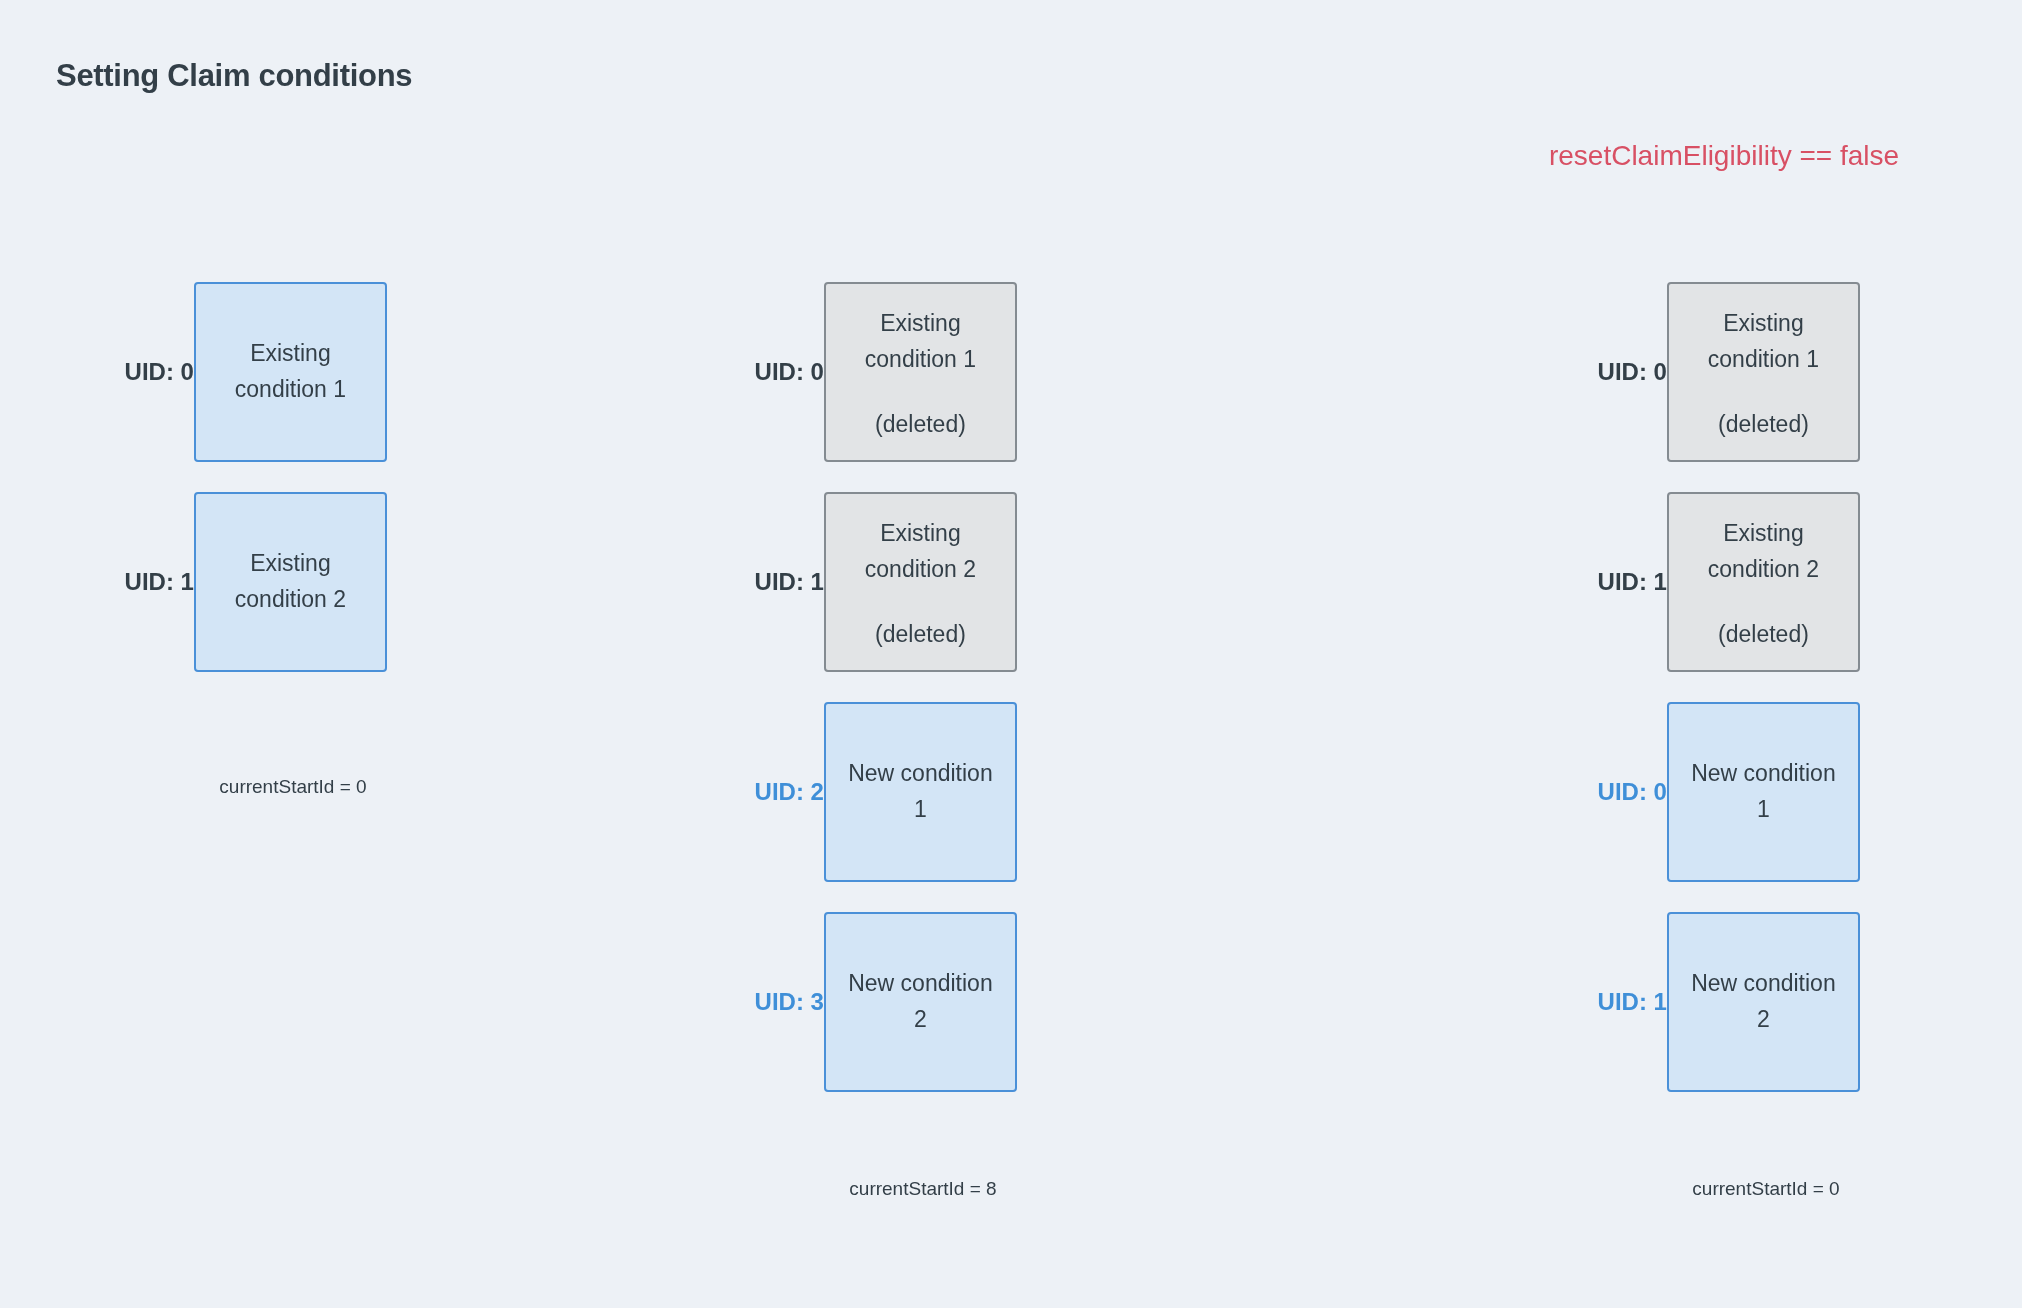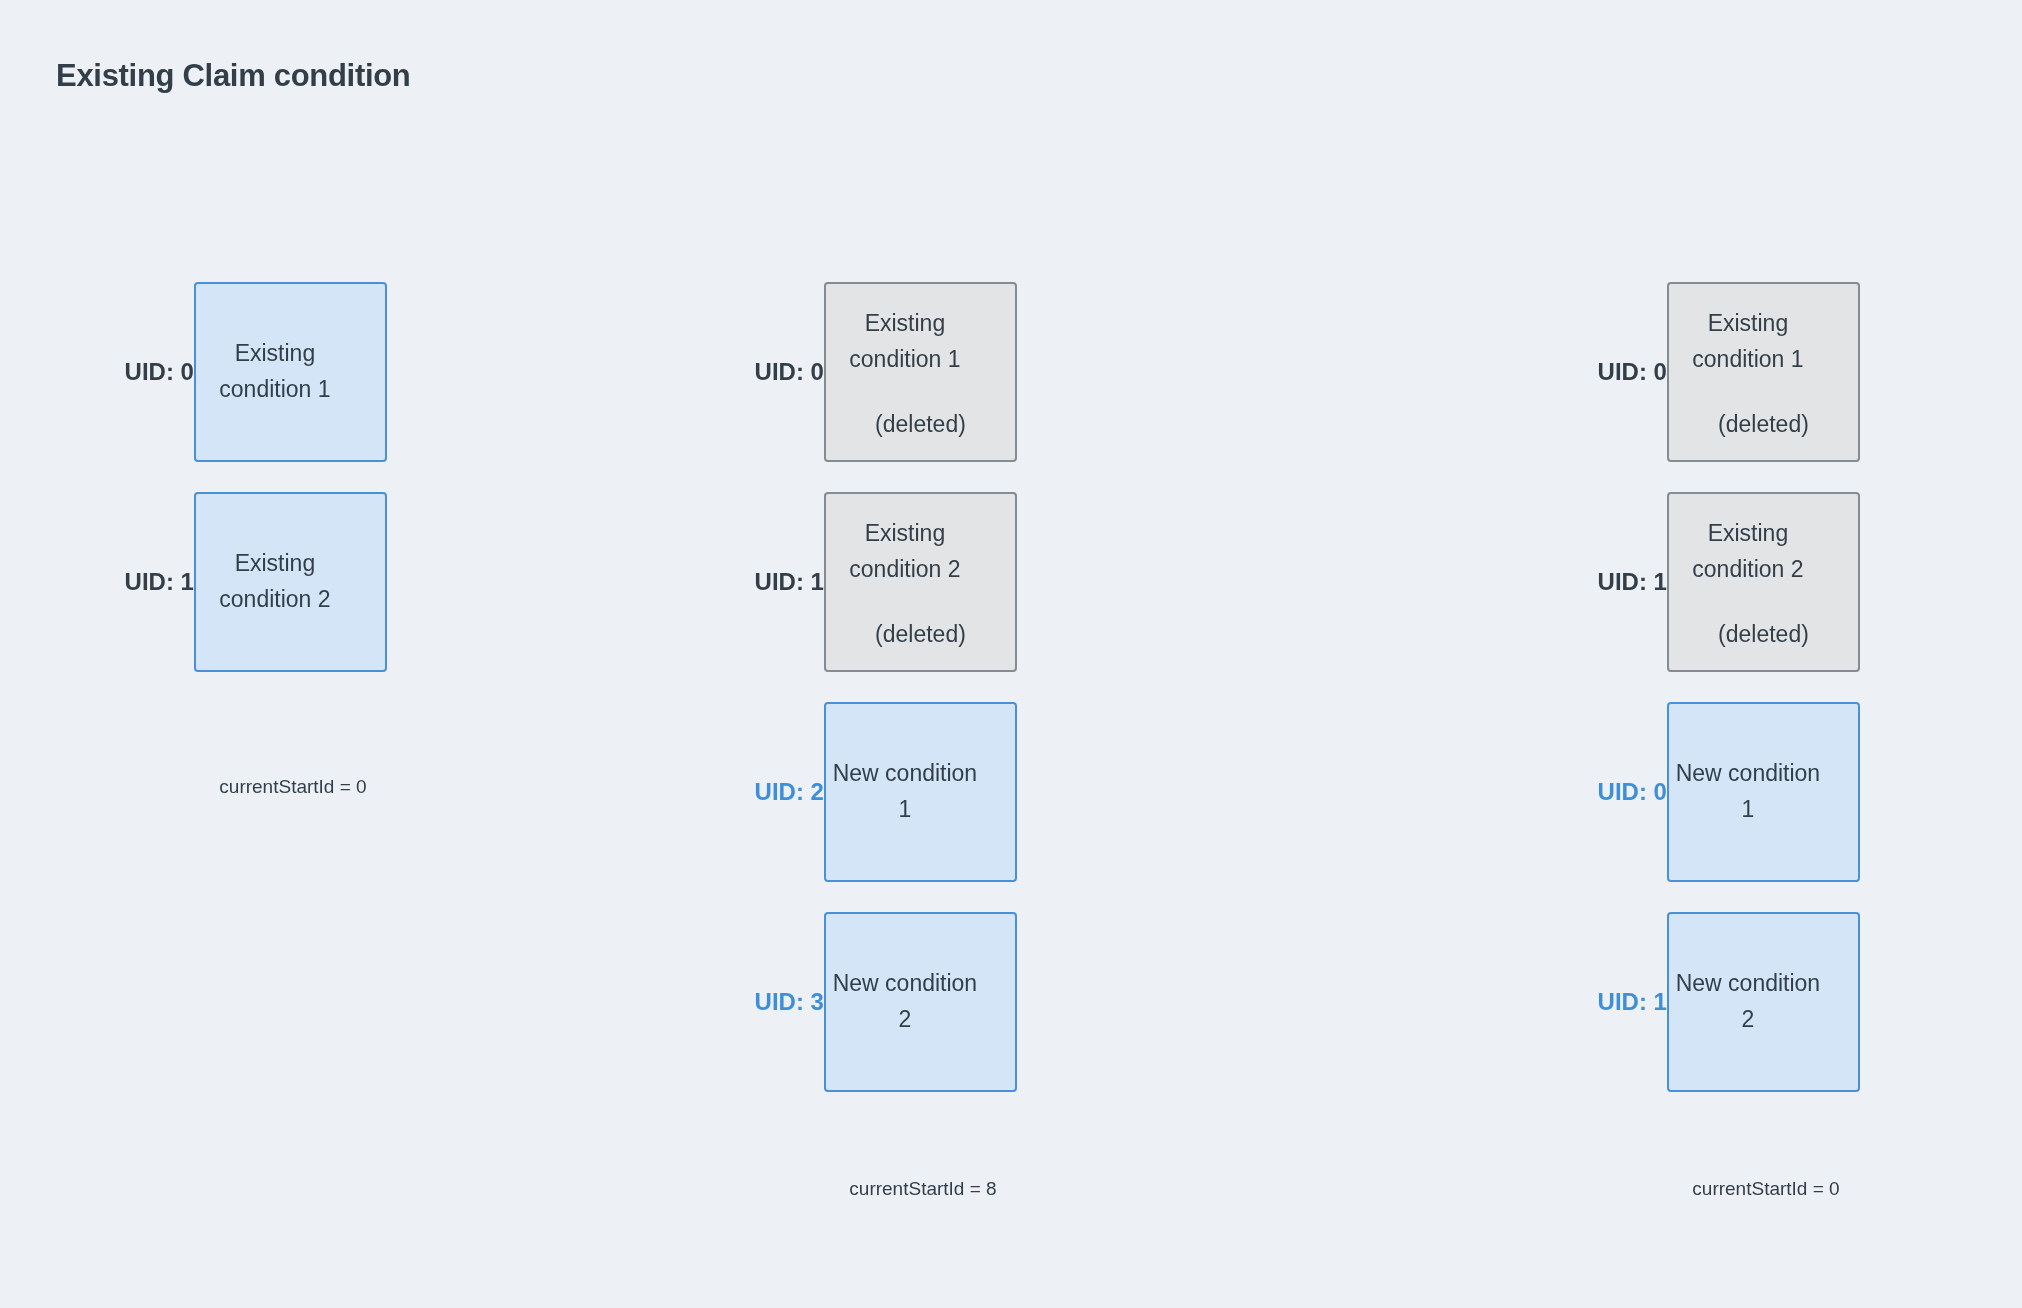--- a/index.html
+++ b/index.html
@@ -21,21 +21,21 @@
   .row { position:absolute; display:flex; align-items:center; width:332px; height:180px; }
   .c1 { left:55px; } .c2 { left:685px; } .c3 { left:1528px; }
   .r1 { top:282px; } .r2 { top:492px; } .r3 { top:702px; } .r4 { top:912px; }
 
   .uid { width:144px; text-align:right; font-weight:bold; font-size:24px; white-space:nowrap; }
   .uid.accent { color:var(--uid-blue,#3f8fd8); }
 
   .box {
     width:200px; height:180px; border-radius:4px;
     font-size:23px; line-height:1.55; text-align:center;
-    display:flex; flex-direction:column; 
+    display:flex; flex-direction:column; align-items:center;
   }
   .box.blue {
     background:var(--box-blue-fill,#d3e5f6);
     border:2px solid var(--box-blue-border,#4a90d8);
     justify-content:center;
   }
   .box.gray {
     background:var(--box-gray-fill,#e2e4e6);
     border:2px solid var(--box-gray-border,#848b91);
     padding-top:22px;
@@ -46,22 +46,23 @@
   .footer { position:absolute; font-size:19px; transform:translateX(-50%); white-space:nowrap; }
   .footer.f1 { left:293px;  top:776px; }
   .footer.f2 { left:923px;  top:1178px; }
   .footer.f3 { left:1766px; top:1178px; }
 </style>
 </head>
 <body>
 
 <div class="canvas">
 
-  <div class="h1 left-title">Existing Claim condition</div>
+  <div class="h1 left-title">Setting Claim conditions</div>
 
+  <div class="sub false">resetClaimEligibility == false</div>
 
   <div class="row c1 r1">
     <div class="uid">UID: 0</div>
     <div class="box blue">
       <div class="box-title">Existing condition 1</div>
     </div>
   </div>
   <div class="row c1 r2">
     <div class="uid">UID: 1</div>
     <div class="box blue">

